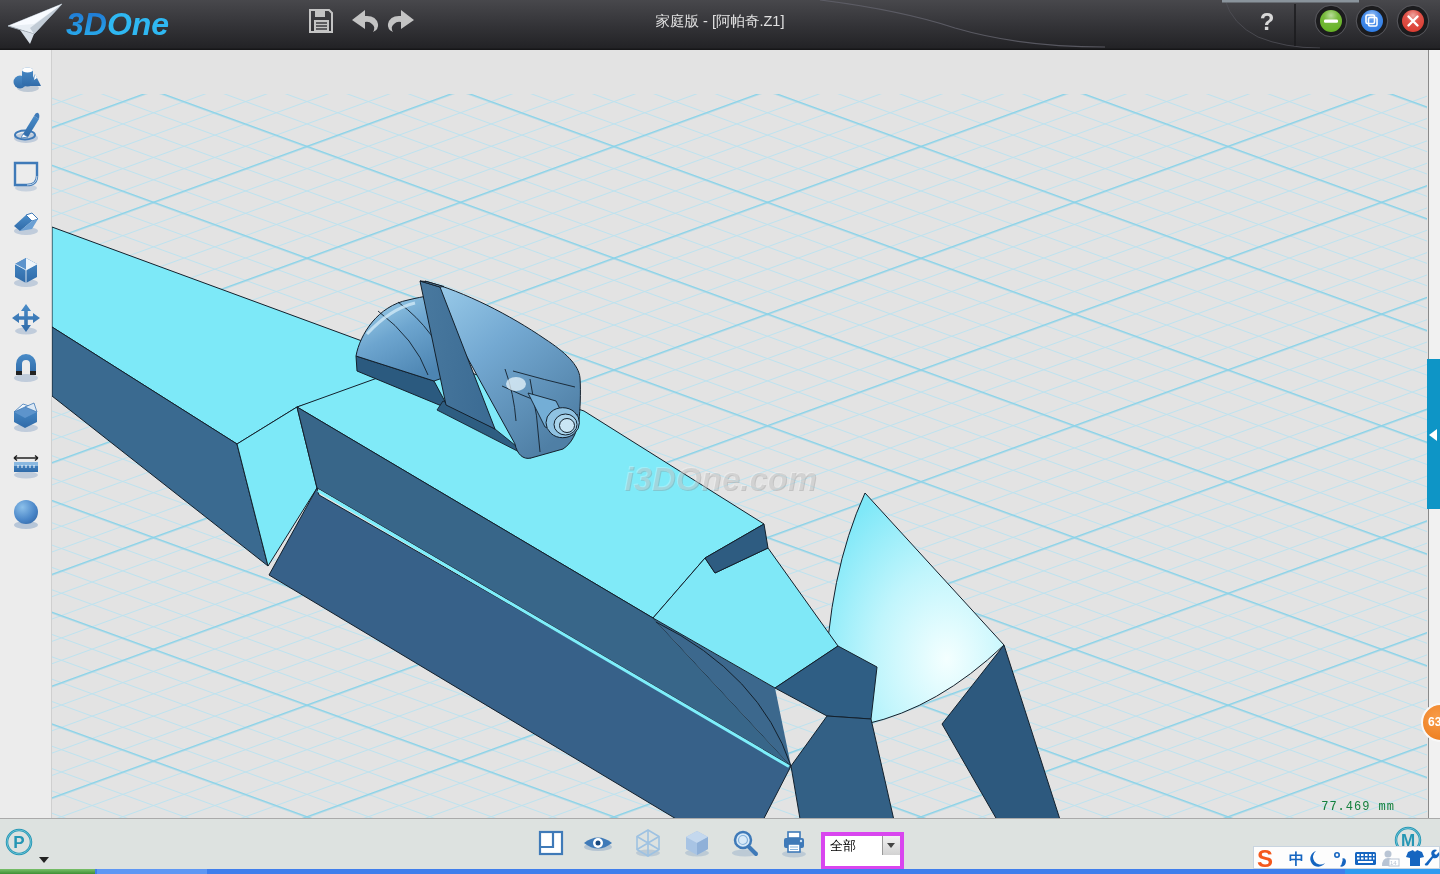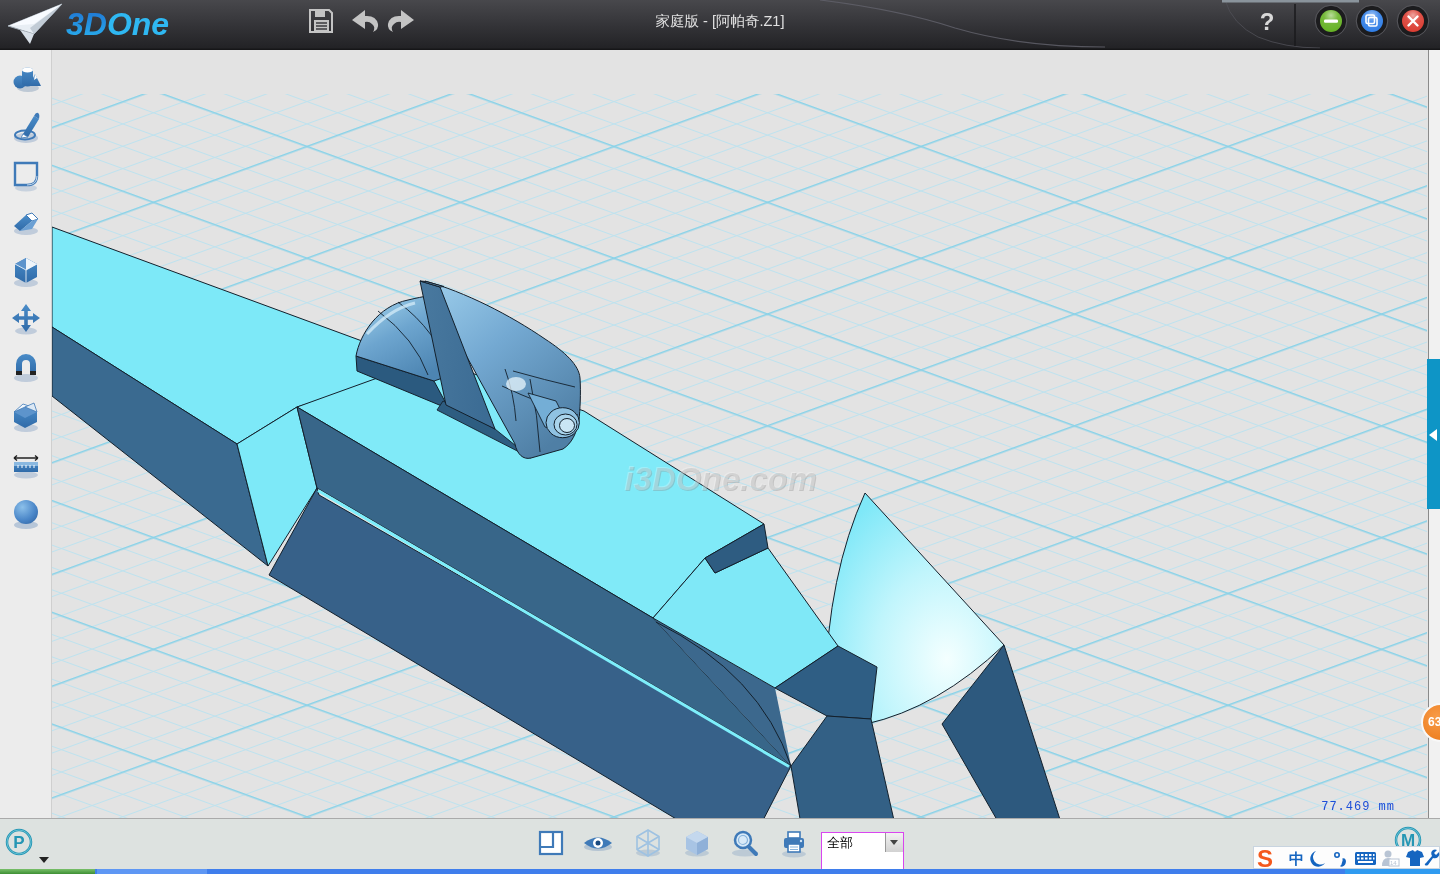--- a/index.html
+++ b/index.html
@@ -8,22 +8,22 @@
   background:linear-gradient(#46464a,#333336 45%,#232326);}
 #lefttb{position:absolute;left:0;top:50px;width:52px;height:768px;background:#ececec;border-right:1px solid #cfcfcf;box-sizing:border-box;}
 #canvasarea{position:absolute;left:52px;top:50px;width:1375px;height:767px;background:#e3e3e3;border-bottom:3px solid #c2410c;margin-top:44px;}
 #rightpanel{position:absolute;left:1428px;top:50px;width:12px;height:768px;background:#f1f1f1;border-left:1px solid #8a8a8a;box-sizing:border-box;}
 #bluetab{position:absolute;left:1427px;top:359px;width:13px;height:150px;background:#0e95c6;}
 #bluetab .arr{position:absolute;left:2px;top:70px;width:0;height:0;border-top:6px solid transparent;border-bottom:6px solid transparent;border-right:8px solid #fff;}
 #badge{position:absolute;left:1421px;top:703px;width:39px;height:39px;border-radius:50%;
   background:radial-gradient(circle at 40% 35%, #f89b48, #ef8326 65%, #e0701a);
   border:2px solid #f8f8f8;box-sizing:border-box;color:#fff;font-weight:bold;font-size:12px;line-height:35px;text-indent:5px;}
 #bottombar{position:absolute;left:0;top:818px;width:1440px;height:51px;background:#dde2e0;border-top:1px solid #aaa;box-sizing:border-box;}
-#mm{position:absolute;left:1270px;top:800px;width:125px;text-align:right;font-family:"Liberation Mono",monospace;font-size:12px;color:#1d4ed8;letter-spacing:1px;}
-#dropdown{position:absolute;left:821px;top:832px;width:83px;height:38px;background:#fff;border:1px solid #d946ef;box-sizing:border-box;font-size:13px;line-height:19px;padding-left:5px;}
+#mm{position:absolute;left:1270px;top:800px;width:125px;text-align:right;font-family:"Liberation Mono",monospace;font-size:12px;color:#15803d;letter-spacing:1px;}
+#dropdown{position:absolute;left:821px;top:832px;width:83px;height:38px;background:#fff;border:4px solid #d946ef;box-sizing:border-box;font-size:13px;line-height:19px;padding-left:5px;}
 #dropdown .btn{position:absolute;right:0;top:0;width:17px;height:19px;background:linear-gradient(#f2f2f2,#d2d2d2);border-left:1px solid #999;}
 #dropdown .btn:after{content:"";position:absolute;left:4px;top:7px;border-left:4px solid transparent;border-right:4px solid transparent;border-top:5px solid #444;}
 #sogou{position:absolute;left:1253px;top:846px;width:187px;height:23px;background:#fdfdfd;border:1px solid #c8d4e0;box-sizing:border-box;}
 #taskbar{position:absolute;left:0;top:869px;width:1440px;height:5px;background:#3f7eec;}
 #taskbar .green{position:absolute;left:0;top:0;width:95px;height:5px;background:linear-gradient(#79c06a,#3e8f34);}
 #taskbar .seg1{position:absolute;left:97px;top:0;width:110px;height:5px;background:#5e97f4;}
 #taskbar .seg2{position:absolute;left:1345px;top:0;width:95px;height:5px;background:#2f9bf0;}
 </style>
 </head>
 <body>

